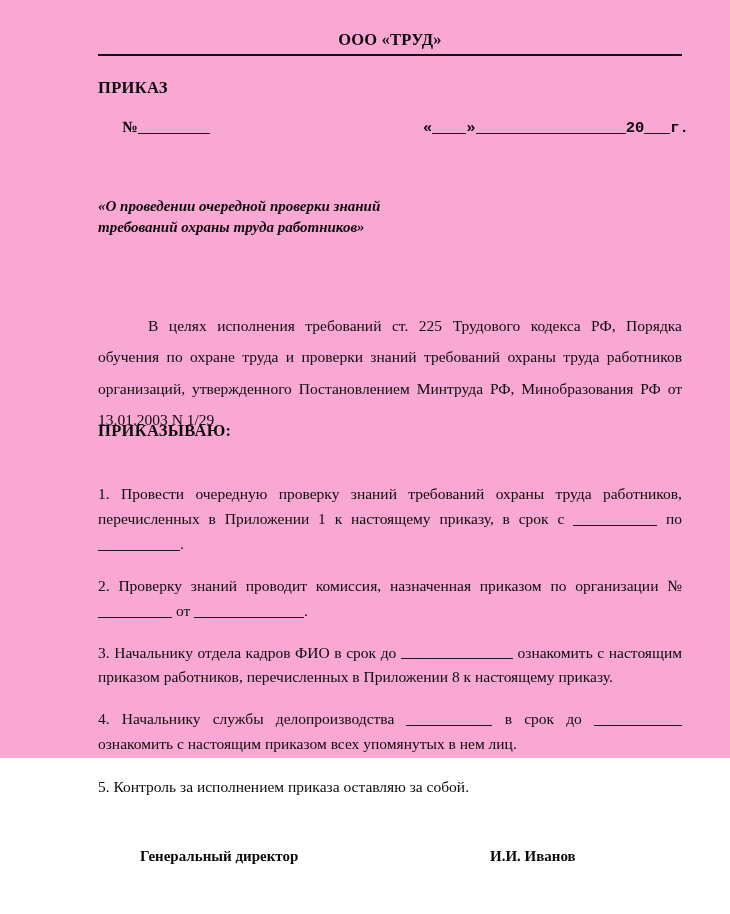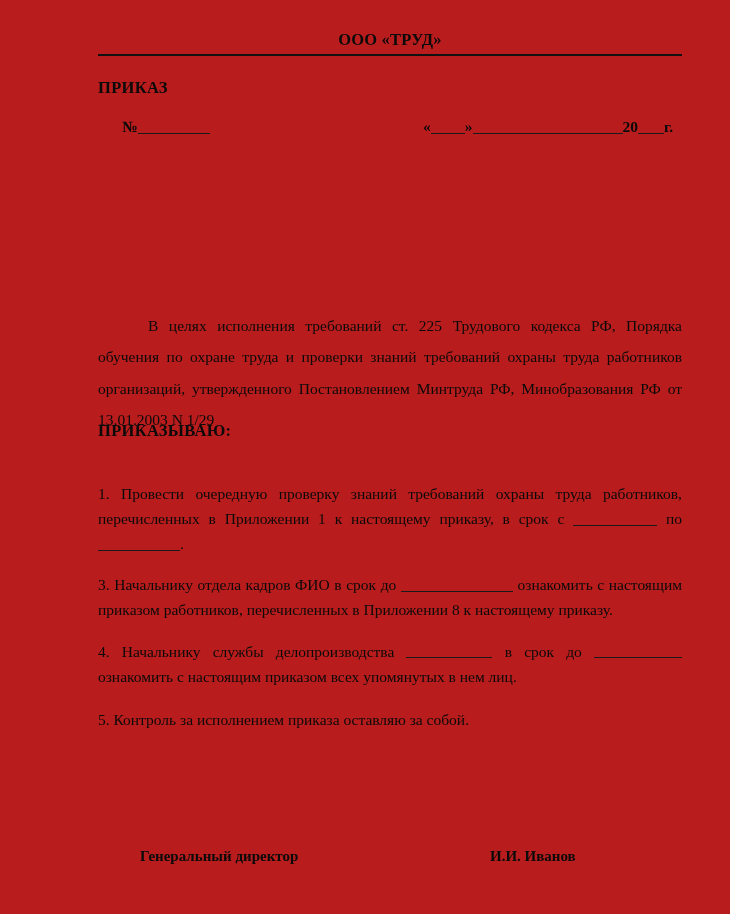--- a/index.html
+++ b/index.html
@@ -15,22 +15,22 @@
     font-family: "Liberation Serif", "DejaVu Serif", serif;
     color: #0a0a0a;
     overflow: hidden;
   }
 
   .page {
     position: absolute;
     left: 0;
     top: 0;
     width: 730px;
-    height: 914px;
-    background: #b91c1c;
+    height: 758px;
+    background: #f9a8d4;
   }
 
   
   .letterhead {
     position: absolute;
     left: 98px;
     top: 30px;
     width: 584px;
   }
   .company-name {
@@ -72,20 +72,21 @@
     position: absolute;
     left: 24px;
     top: 0;
     white-space: nowrap;
   }
   .meta-date {
     position: absolute;
     left: 325px;
     top: 0;
     white-space: nowrap;
+    font-family: Liberation Mono, monospace;
   }
   .blank {
     display: inline-block;
     border-bottom: 1.4px solid #1a1a1a;
     vertical-align: baseline;
     height: 0.95em;
     margin-bottom: -0.1em;
   }
   .b-num   { width: 72px; }
   .b-day   { width: 34px; }
@@ -200,34 +201,43 @@
 
   <div class="meta-row">
     <div class="meta-number">
       <span>№</span><span class="blank b-num"></span>
     </div>
     <div class="meta-date">
       <span>«</span><span class="blank b-day"></span><span>»</span><span class="blank b-month"></span><span>20</span><span class="blank b-year"></span><span>г.</span>
     </div>
   </div>
 
+  <div class="subject">
+    <div>«О проведении очередной проверки знаний</div>
+    <div>требований охраны труда работников»</div>
+  </div>
 
   <div class="preamble last-line-left">В целях исполнения требований ст. 225 Трудового кодекса РФ, Порядка обучения по охране труда и проверки знаний требований охраны труда работников организаций, утвержденного Постановлением Минтруда РФ, Минобразования РФ от 13.01.2003 N 1/29</div>
 
   <div class="command-heading">ПРИКАЗЫВАЮ:</div>
 
   <div class="clauses">
 
     <div class="clause">
       <span>1. Провести очередную проверку знаний требований охраны труда работников, перечисленных в Приложении 1 к настоящему приказу, в срок с</span>
       <span class="blank b-s1"></span>
       <span>по</span>
       <span class="blank b-s2"></span><span>.</span>
     </div>
 
+    <div class="clause">
+      <span>2. Проверку знаний проводит комиссия, назначенная приказом по организации №</span><span class="blank b-org"></span>
+      <span>от</span>
+      <span class="blank b-from"></span><span>.</span>
+    </div>
 
     <div class="clause tight">
       <span>3. Начальнику отдела кадров ФИО в срок до</span>
       <span class="blank b-due3"></span>
       <span>ознакомить с настоящим приказом работников, перечисленных в Приложении 8 к настоящему приказу.</span>
     </div>
 
     <div class="clause tight">
       <span>4. Начальнику службы делопроизводства</span>
       <span class="blank b-who4"></span>

